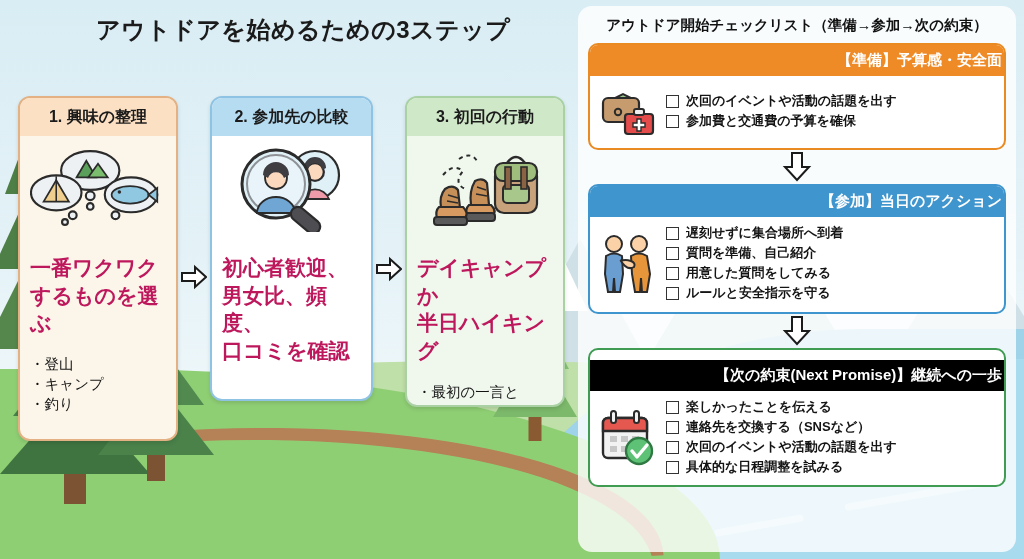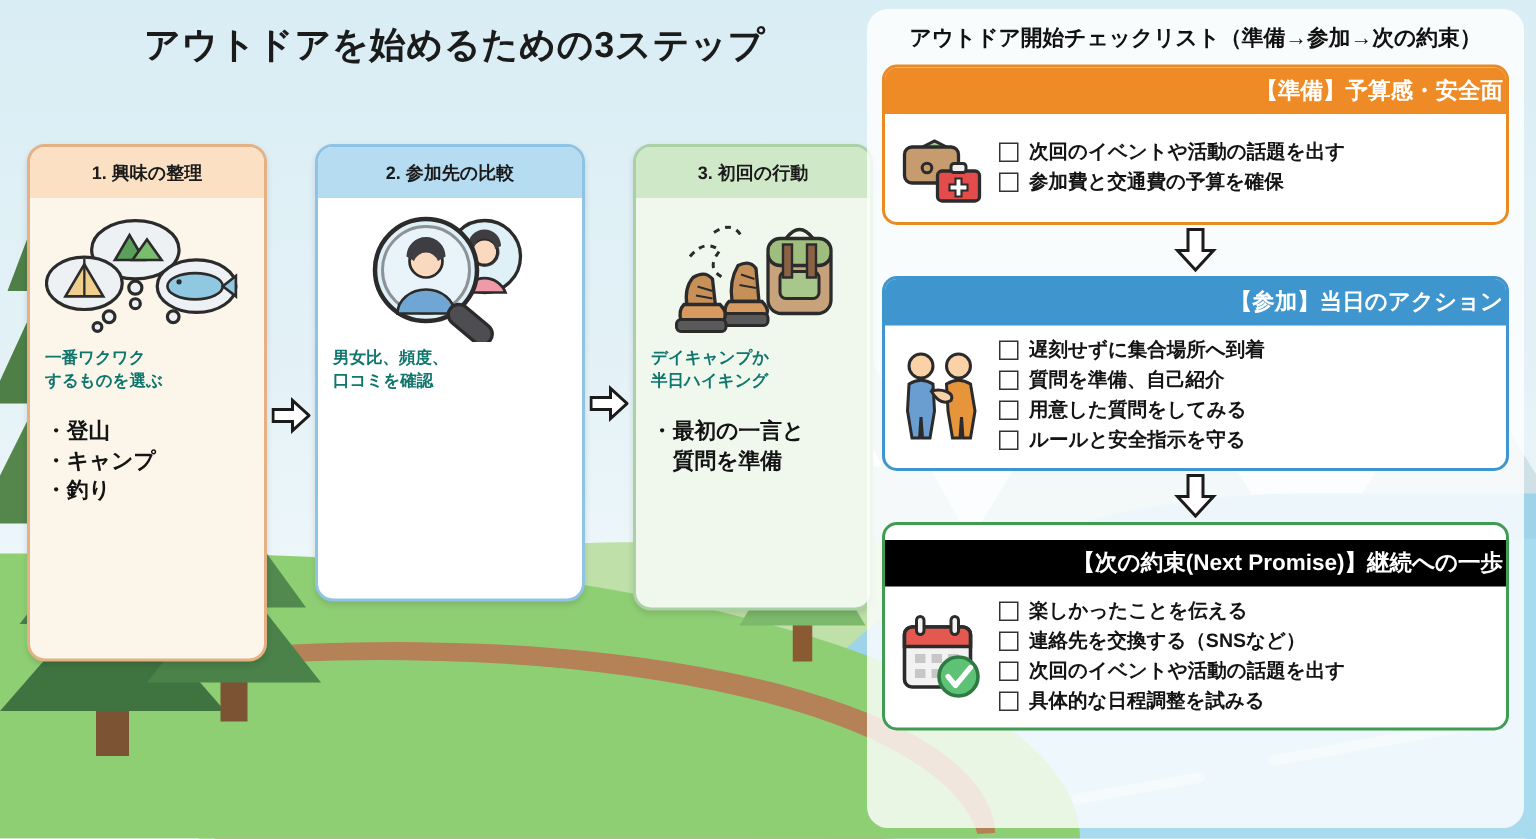--- a/index.html
+++ b/index.html
@@ -39,30 +39,30 @@
   
   .title{
     position:absolute;left:96px;top:14px;font-size:24px;font-weight:bold;color:#1b1b1b;
     letter-spacing:.5px;
   }
   .cards{position:absolute;left:18px;top:96px;display:flex;align-items:flex-start;}
   .card{
     border-radius:12px;border:2px solid;box-sizing:border-box;overflow:hidden;
     box-shadow:0 2px 4px rgba(0,0,0,.12);
   }
-  .card .hd{text-align:center;font-weight:bold;font-size:12px;color:#1b1b1b;padding:9px 4px 8px;}
+  .card .hd{text-align:center;font-weight:bold;font-size:16px;color:#1b1b1b;padding:9px 4px 8px;}
   .card .bd{padding:8px 10px 12px;}
   .icon-box{height:88px;display:flex;align-items:center;justify-content:center;}
-  .c-main{font-size:11px;font-weight:bold;color:#0f766e;line-height:1.32;margin-top:4px;}
-  .c-sub{font-size:14.5px;font-weight:bold;color:#141414;line-height:1.36;margin-top:18px;}
+  .c-main{font-size:21px;font-weight:bold;color:#be185d;line-height:1.32;margin-top:22px;}
+  .c-sub{font-size:14.5px;font-weight:normal;color:#141414;line-height:1.36;margin-top:18px;}
   .c-sub div{white-space:nowrap;}
 
   .card1{width:160px;height:345px;background:#fcf6ea;border-color:#e3b183;}
   .card1 .hd{background:#fbe0c4;}
-  .card2{width:180px;height:305px;background:#ffffff;border-color:#8fc3e3;}
+  .card2{width:163px;height:305px;background:#ffffff;border-color:#8fc3e3;}
   .card2 .hd{background:#b6dcf2;}
   .card3{width:160px;height:311px;background:#f0f8ee;border-color:#a9d1a4;}
   .card3 .hd{background:#cfe8c8;}
 
   .arrow-r{width:26px;height:26px;margin:168px 3px 0;flex:0 0 auto;position:relative;}
   .arrow-r2{margin-top:160px;}
 
   
   .panel{
     position:absolute;left:578px;top:6px;width:438px;height:546px;
@@ -195,20 +195,21 @@
             <path d="M74 55 a15 15 0 0 1 28 0 z" fill="#ef9aa8" stroke="#2b2b2b" stroke-width="1.8"></path>
             <circle cx="49" cy="40" r="34" fill="#dff0f7" stroke="#2b2b2b" stroke-width="3"></circle>
             <circle cx="49" cy="40" r="29" fill="#e8f4fa" stroke="#8e9296" stroke-width="2"></circle>
             <circle cx="49" cy="34" r="11" fill="#fbd9bf" stroke="#2b2b2b" stroke-width="1.8"></circle>
             <path d="M49 18 a13 13 0 0 1 13 13 l-5 3 a8.5 8.5 0 0 0 -16 0 l-5 -3 a13 13 0 0 1 13 -13z" fill="#3d3d42"></path>
             <path d="M30 69 a19 16 0 0 1 38 0 z" fill="#6fa6d4" stroke="#2b2b2b" stroke-width="1.8"></path>
             <rect x="70" y="60" width="34" height="14" rx="7" fill="#4d4d52" stroke="#2b2b2b" stroke-width="2.2" transform="rotate(40 70 60)"></rect>
           </svg>
         </div>
         <div class="c-main">
+          <div>初心者歓迎、</div>
           <div>男女比、頻度、</div>
           <div>口コミを確認</div>
         </div>
       </div>
     </div>
 
     <div class="arrow-r arrow-r2">
       <svg width="26" height="26" viewBox="0 0 26 26">
         <path d="M1 9 H14 V3 L25 13 L14 23 V17 H1 Z" fill="#fff" stroke="#1b1b1b" stroke-width="2"></path>
       </svg>

